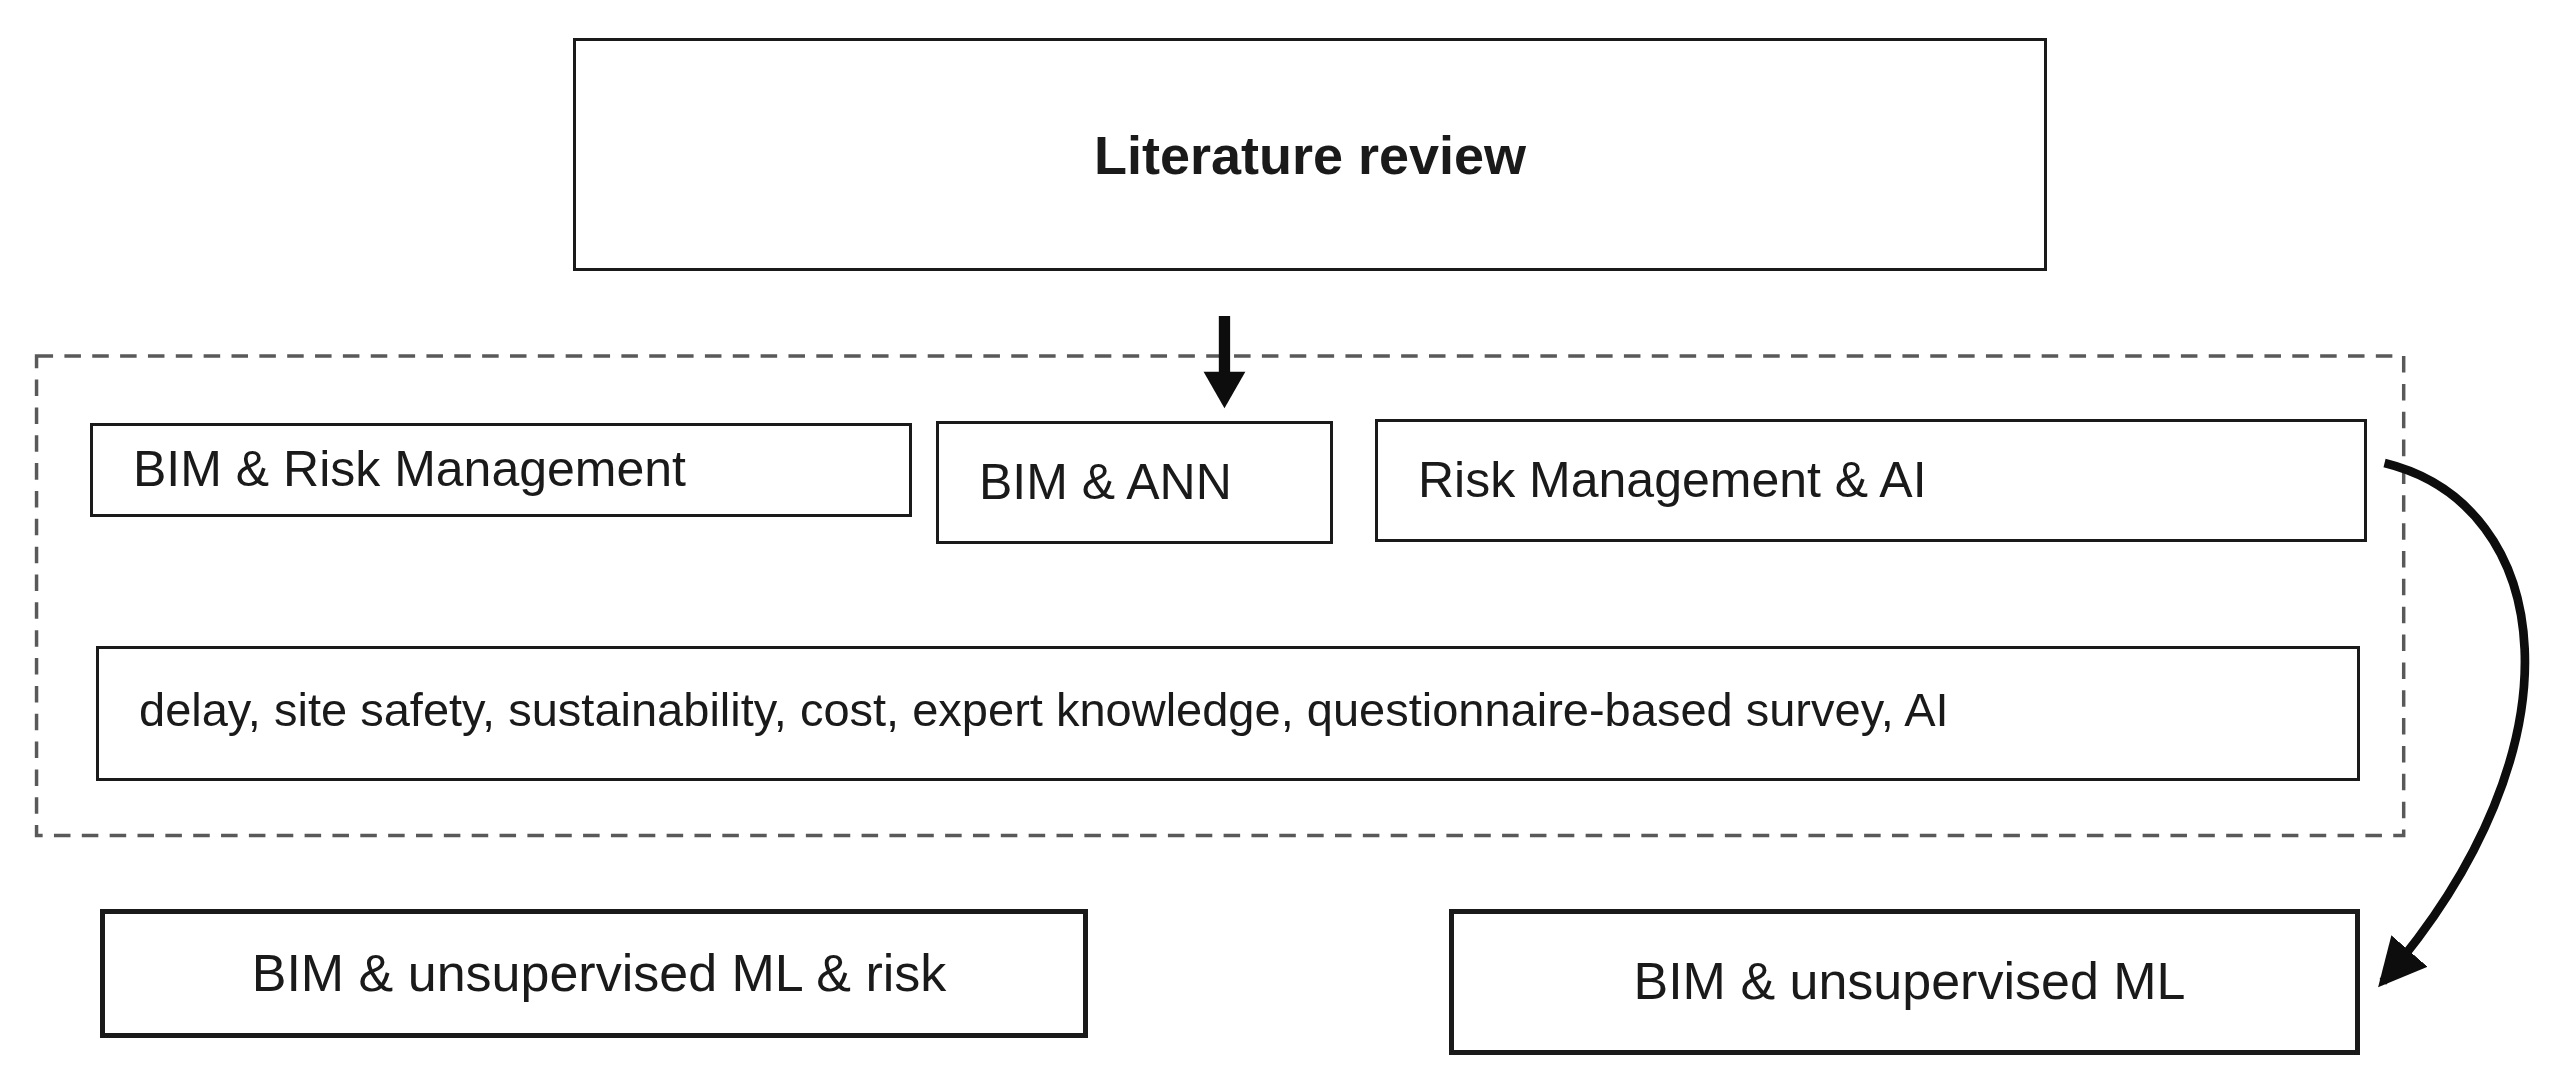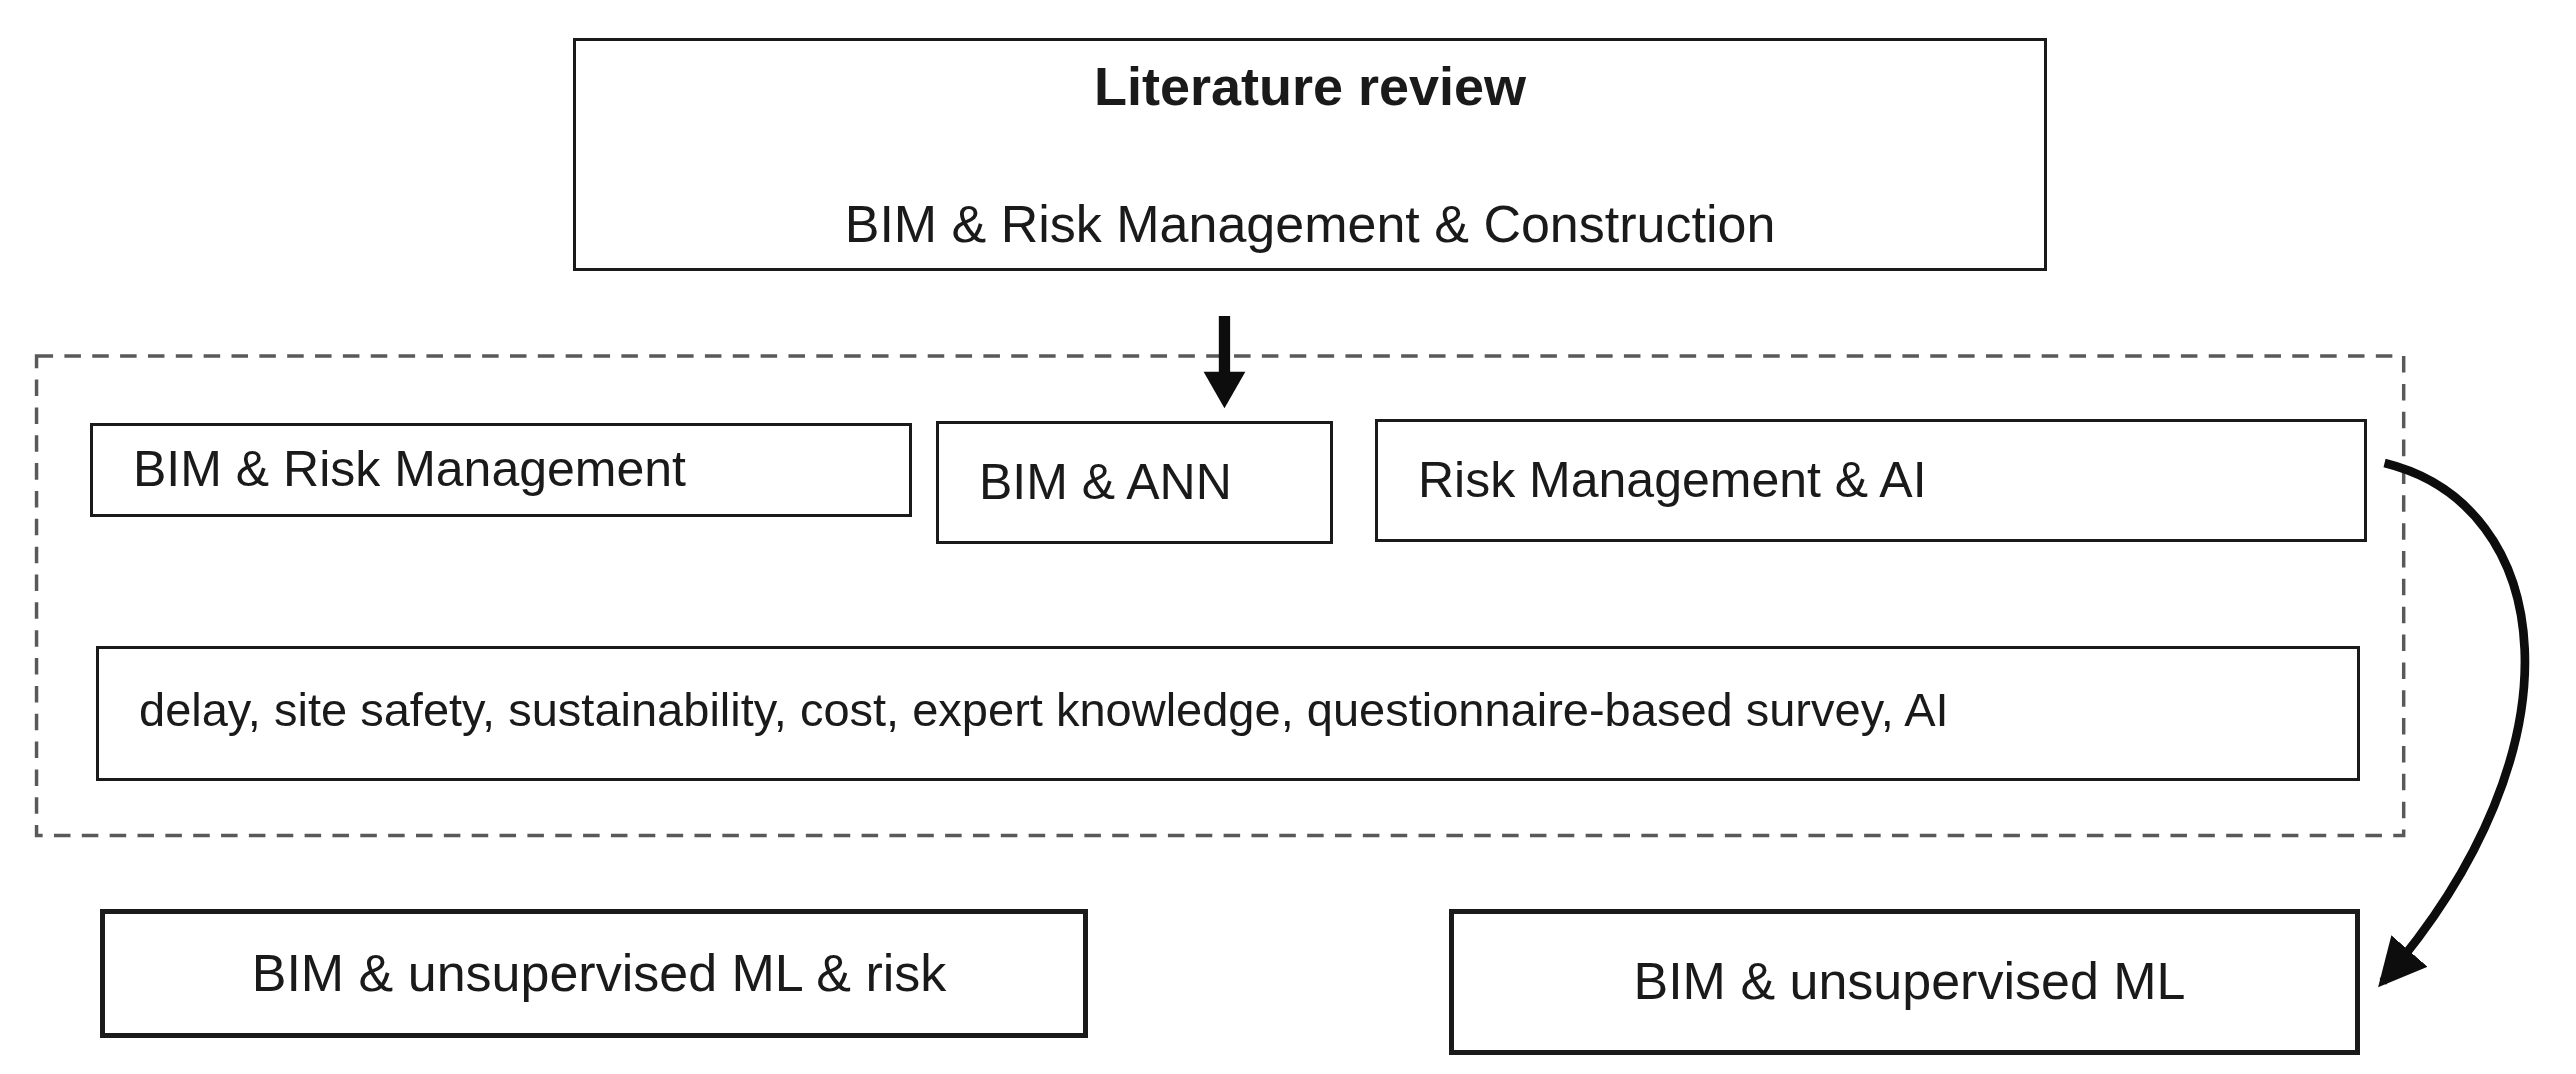--- a/index.html
+++ b/index.html
@@ -72,21 +72,20 @@
     pointer-events: none;
   }
 </style>
 </head>
 <body>
 
 <div id="canvas">
 
   <div id="title-box" class="box">
     <div class="title">Literature review</div>
-    <div class="subtitle">BIM &amp; Risk Management &amp; Construction</div>
   </div>
 
   <div id="search-group"></div>
 
   <div id="box-bim-risk" class="box">
     <span class="label">BIM &amp; Risk Management</span>
   </div>
 
   <div id="box-risk-ai" class="box">
     <span class="label">Risk Management &amp; AI</span>

